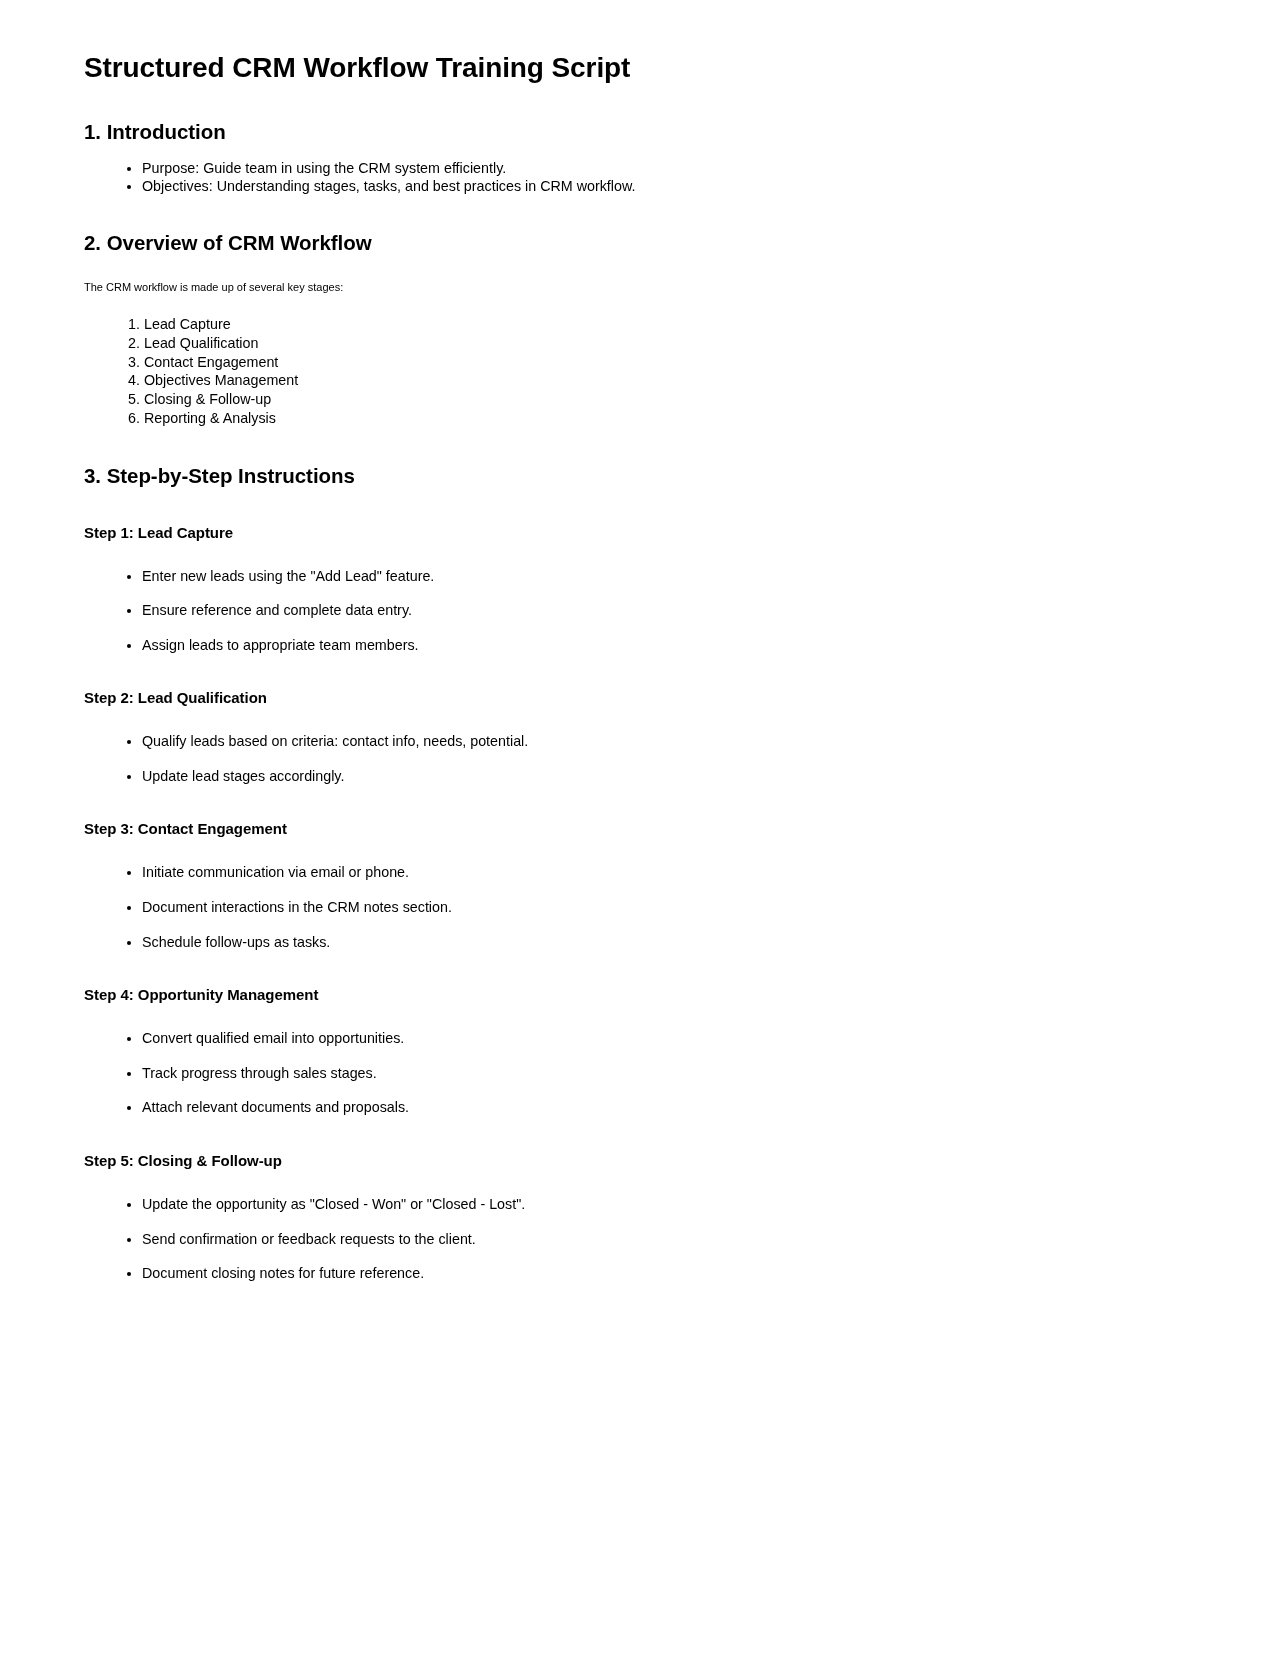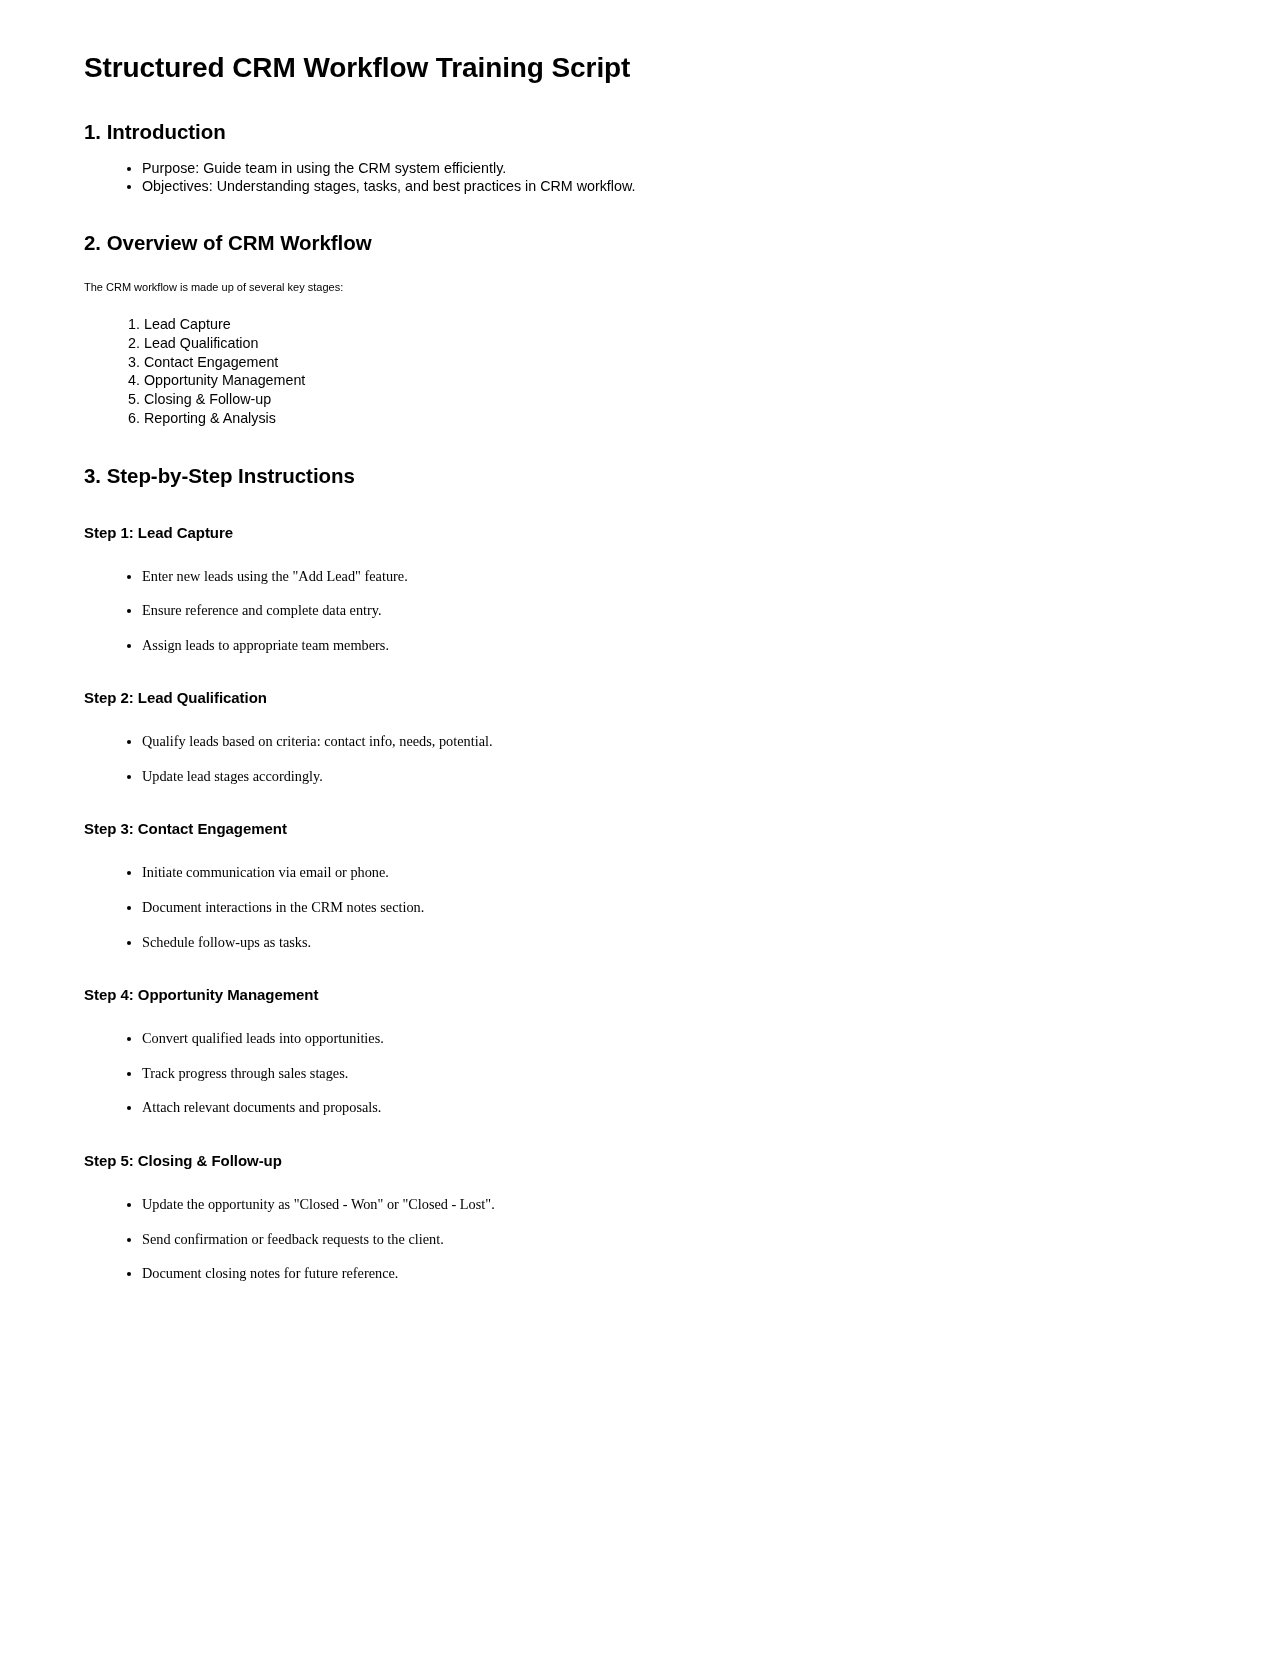--- a/index.html
+++ b/index.html
@@ -106,21 +106,20 @@
     margin: 0;
     padding-top: 9px;
     padding-left: 58px;
     list-style-type: disc;
   }
   ul.spaced-list li {
     font-size: 14.3px;
     line-height: 1.3;
     margin: 0;
     padding-top: 16px;
-    font-family: Liberation Serif, serif;
   }
 
   ul.tight-list li::marker,
   ul.spaced-list li::marker {
     font-size: 13px;
   }
 </style>
 </head>
 <body>
 
@@ -135,21 +134,21 @@
         <li>Purpose: Guide team in using the CRM system efficiently.</li>
         <li>Objectives: Understanding stages, tasks, and best practices in CRM workflow.</li>
       </ul>
 
       <h2 class="section-heading">2. Overview of CRM Workflow</h2>
       <p class="body-text">The CRM workflow is made up of several key stages:</p>
       <ol class="tight-list">
         <li>Lead Capture</li>
         <li>Lead Qualification</li>
         <li>Contact Engagement</li>
-        <li>Opportunity Management</li>
+        <li>Objectives Management</li>
         <li>Closing &amp; Follow-up</li>
         <li>Reporting &amp; Analysis</li>
       </ol>
 
       <h2 class="section-heading">3. Step-by-Step Instructions</h2>
 
       <h3 class="step-heading">Step 1: Lead Capture</h3>
       <ul class="spaced-list">
         <li>Enter new leads using the "Add Lead" feature.</li>
         <li>Ensure reference and complete data entry.</li>
@@ -164,21 +163,21 @@
 
       <h3 class="step-heading">Step 3: Contact Engagement</h3>
       <ul class="spaced-list">
         <li>Initiate communication via email or phone.</li>
         <li>Document interactions in the CRM notes section.</li>
         <li>Schedule follow-ups as tasks.</li>
       </ul>
 
       <h3 class="step-heading">Step 4: Opportunity Management</h3>
       <ul class="spaced-list">
-        <li>Convert qualified leads into opportunities.</li>
+        <li>Convert qualified email into opportunities.</li>
         <li>Track progress through sales stages.</li>
         <li>Attach relevant documents and proposals.</li>
       </ul>
 
       <h3 class="step-heading">Step 5: Closing &amp; Follow-up</h3>
       <ul class="spaced-list">
         <li>Update the opportunity as "Closed - Won" or "Closed - Lost".</li>
         <li>Send confirmation or feedback requests to the client.</li>
         <li>Document closing notes for future reference.</li>
       </ul>

